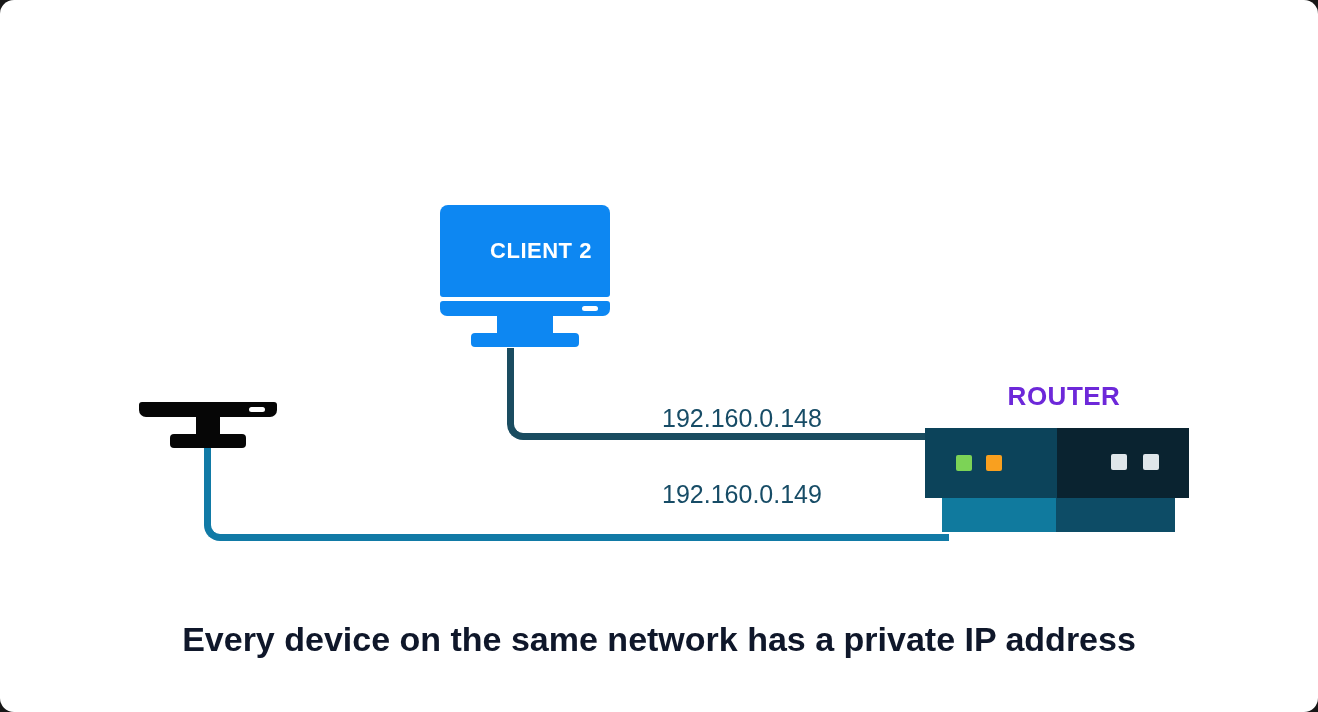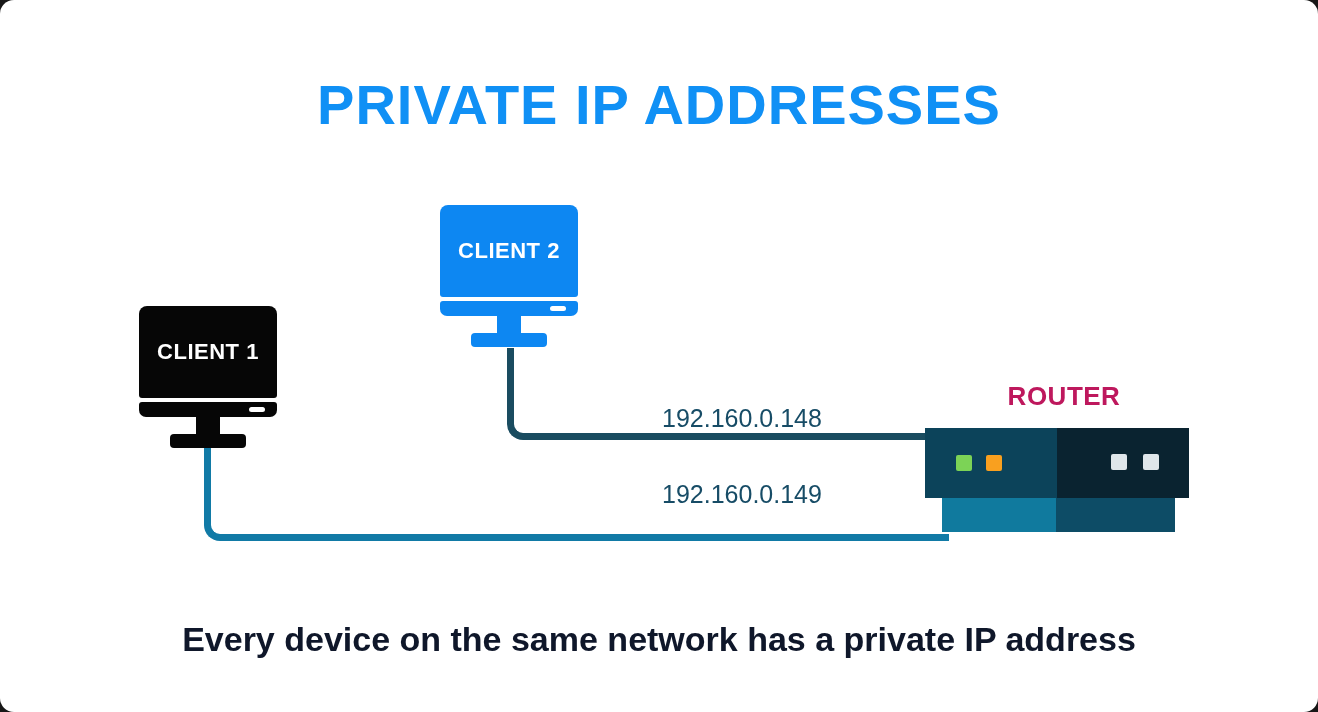--- a/index.html
+++ b/index.html
@@ -42,21 +42,21 @@
   }
   .monitor .pill{
     position:absolute;right:12px;top:5px;width:16px;height:5px;
     border-radius:3px;background:#ffffff;
   }
   .monitor .neck{position:absolute;left:57px;top:111px;width:24px;height:19px;}
   .monitor .base{
     position:absolute;left:31px;top:128px;width:76px;height:14px;
     border-radius:4px;
   }
-  .c2 .screen,.c2 .bezel,.c2 .neck,.c2 .base{background:#0d87f2;}
+  .c2 .screen,.c2 .bezel,.c2 .neck,.c2 .base{background:#0d87f2;padding-left:32px;}
   .c1 .screen,.c1 .bezel,.c1 .neck,.c1 .base{background:#060606;}
   .monitor.c2{left:440px;top:205px;}
   .monitor.c1{left:139px;top:306px;}
   
   .cable{position:absolute;border-style:solid;border-width:0;}
   .cable.c2-cable{
     left:507px;top:348px;width:418px;height:85px;
     border-left-width:7px;border-bottom-width:7px;
     border-color:#1a4c60;
     border-bottom-left-radius:16px;
@@ -74,21 +74,21 @@
     font-size:25px;font-weight:500;
     color:#174c66;
   }
   .ip-label.ip-top{top:392px;margin-top:12px;}
   .ip-label.ip-bottom{top:480px;}
   
   .router-label{
     position:absolute;left:964px;width:200px;top:381px;
     text-align:center;
     font-size:26px;font-weight:800;letter-spacing:.5px;
-    color:#be185d;
+    color:#6d28d9;
   }
   .router-top{
     position:absolute;left:925px;top:428px;width:264px;height:70px;
     display:flex;
   }
   .router-top .half{width:50%;height:100%;position:relative;}
   .router-top .half.left{background:#0c435a;}
   .router-top .half.right{background:#0a2330;}
   .router-base{
     position:absolute;left:942px;top:498px;width:233px;height:34px;
@@ -101,37 +101,33 @@
   .led.orange{left:61px;background:#f9a01f;}
   .port{position:absolute;width:16px;height:16px;border-radius:2px;top:26px;background:#dfe6ea;}
   .port.p1{left:54px;}
   .port.p2{left:86px;}
 </style>
 </head>
 <body>
 
 <div class="stage">
 
-  <div class="title">PRIVATE IP ADDRESSES</div>
 
   <div class="monitor c2">
     <div class="screen">
       <span>CLIENT 2</span>
     </div>
     <div class="bezel">
       <span class="pill"></span>
     </div>
     <div class="neck"></div>
     <div class="base"></div>
   </div>
 
   <div class="monitor c1">
-    <div class="screen">
-      <span>CLIENT 1</span>
-    </div>
     <div class="bezel">
       <span class="pill"></span>
     </div>
     <div class="neck"></div>
     <div class="base"></div>
   </div>
 
   <div class="cable c2-cable"></div>
   <div class="cable c1-cable"></div>
 

